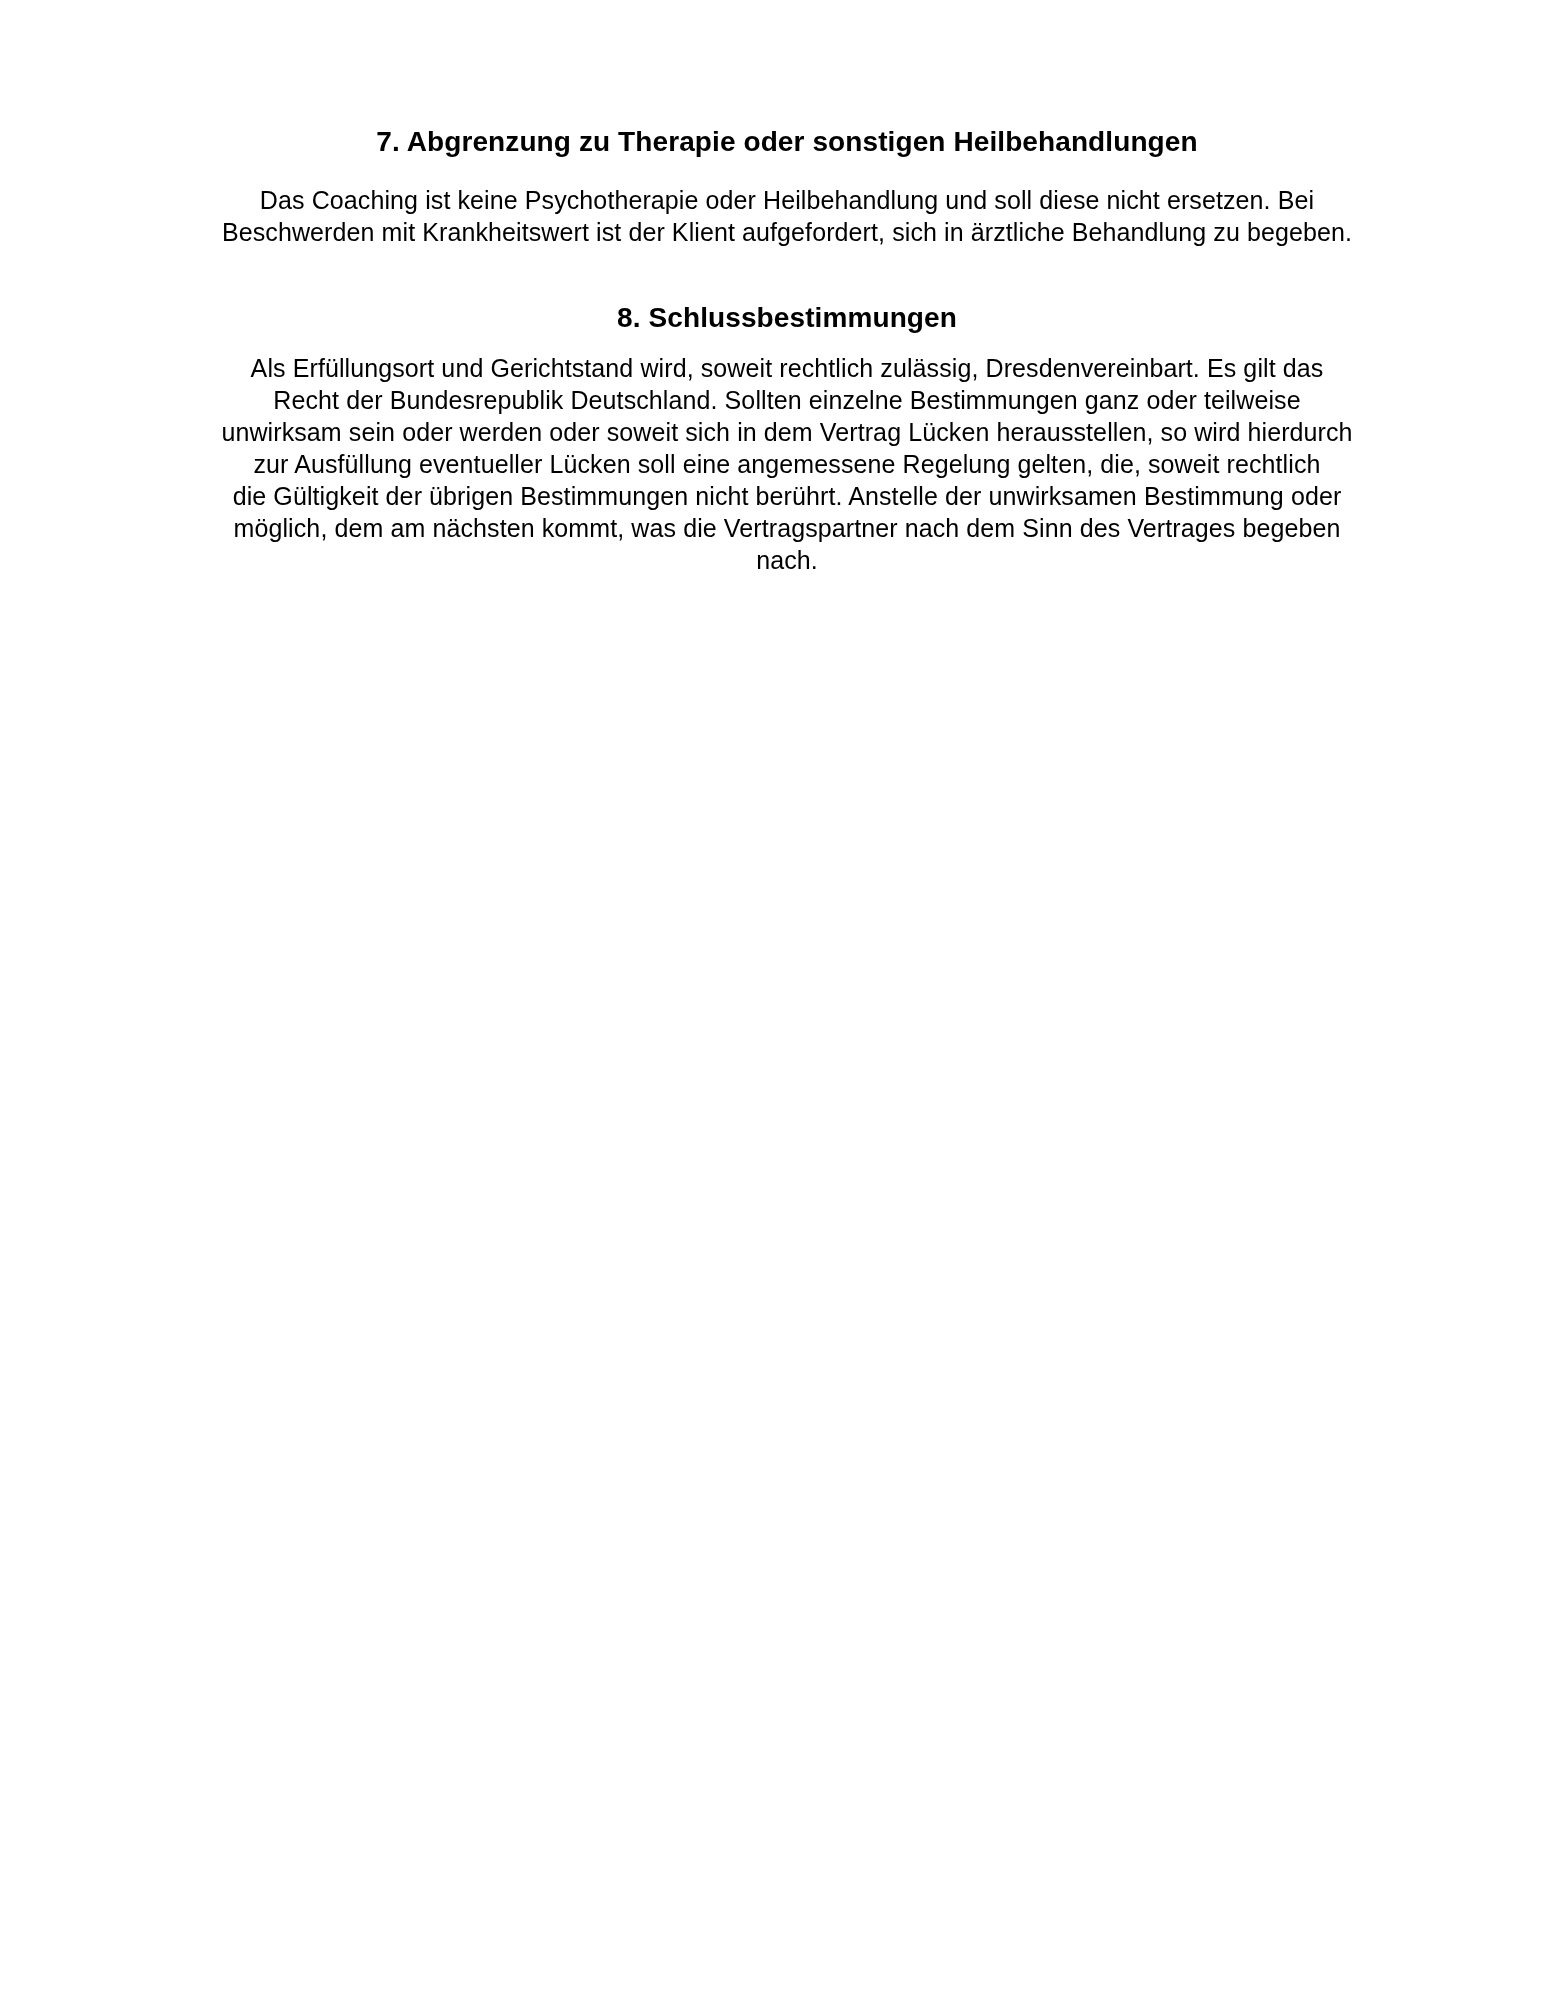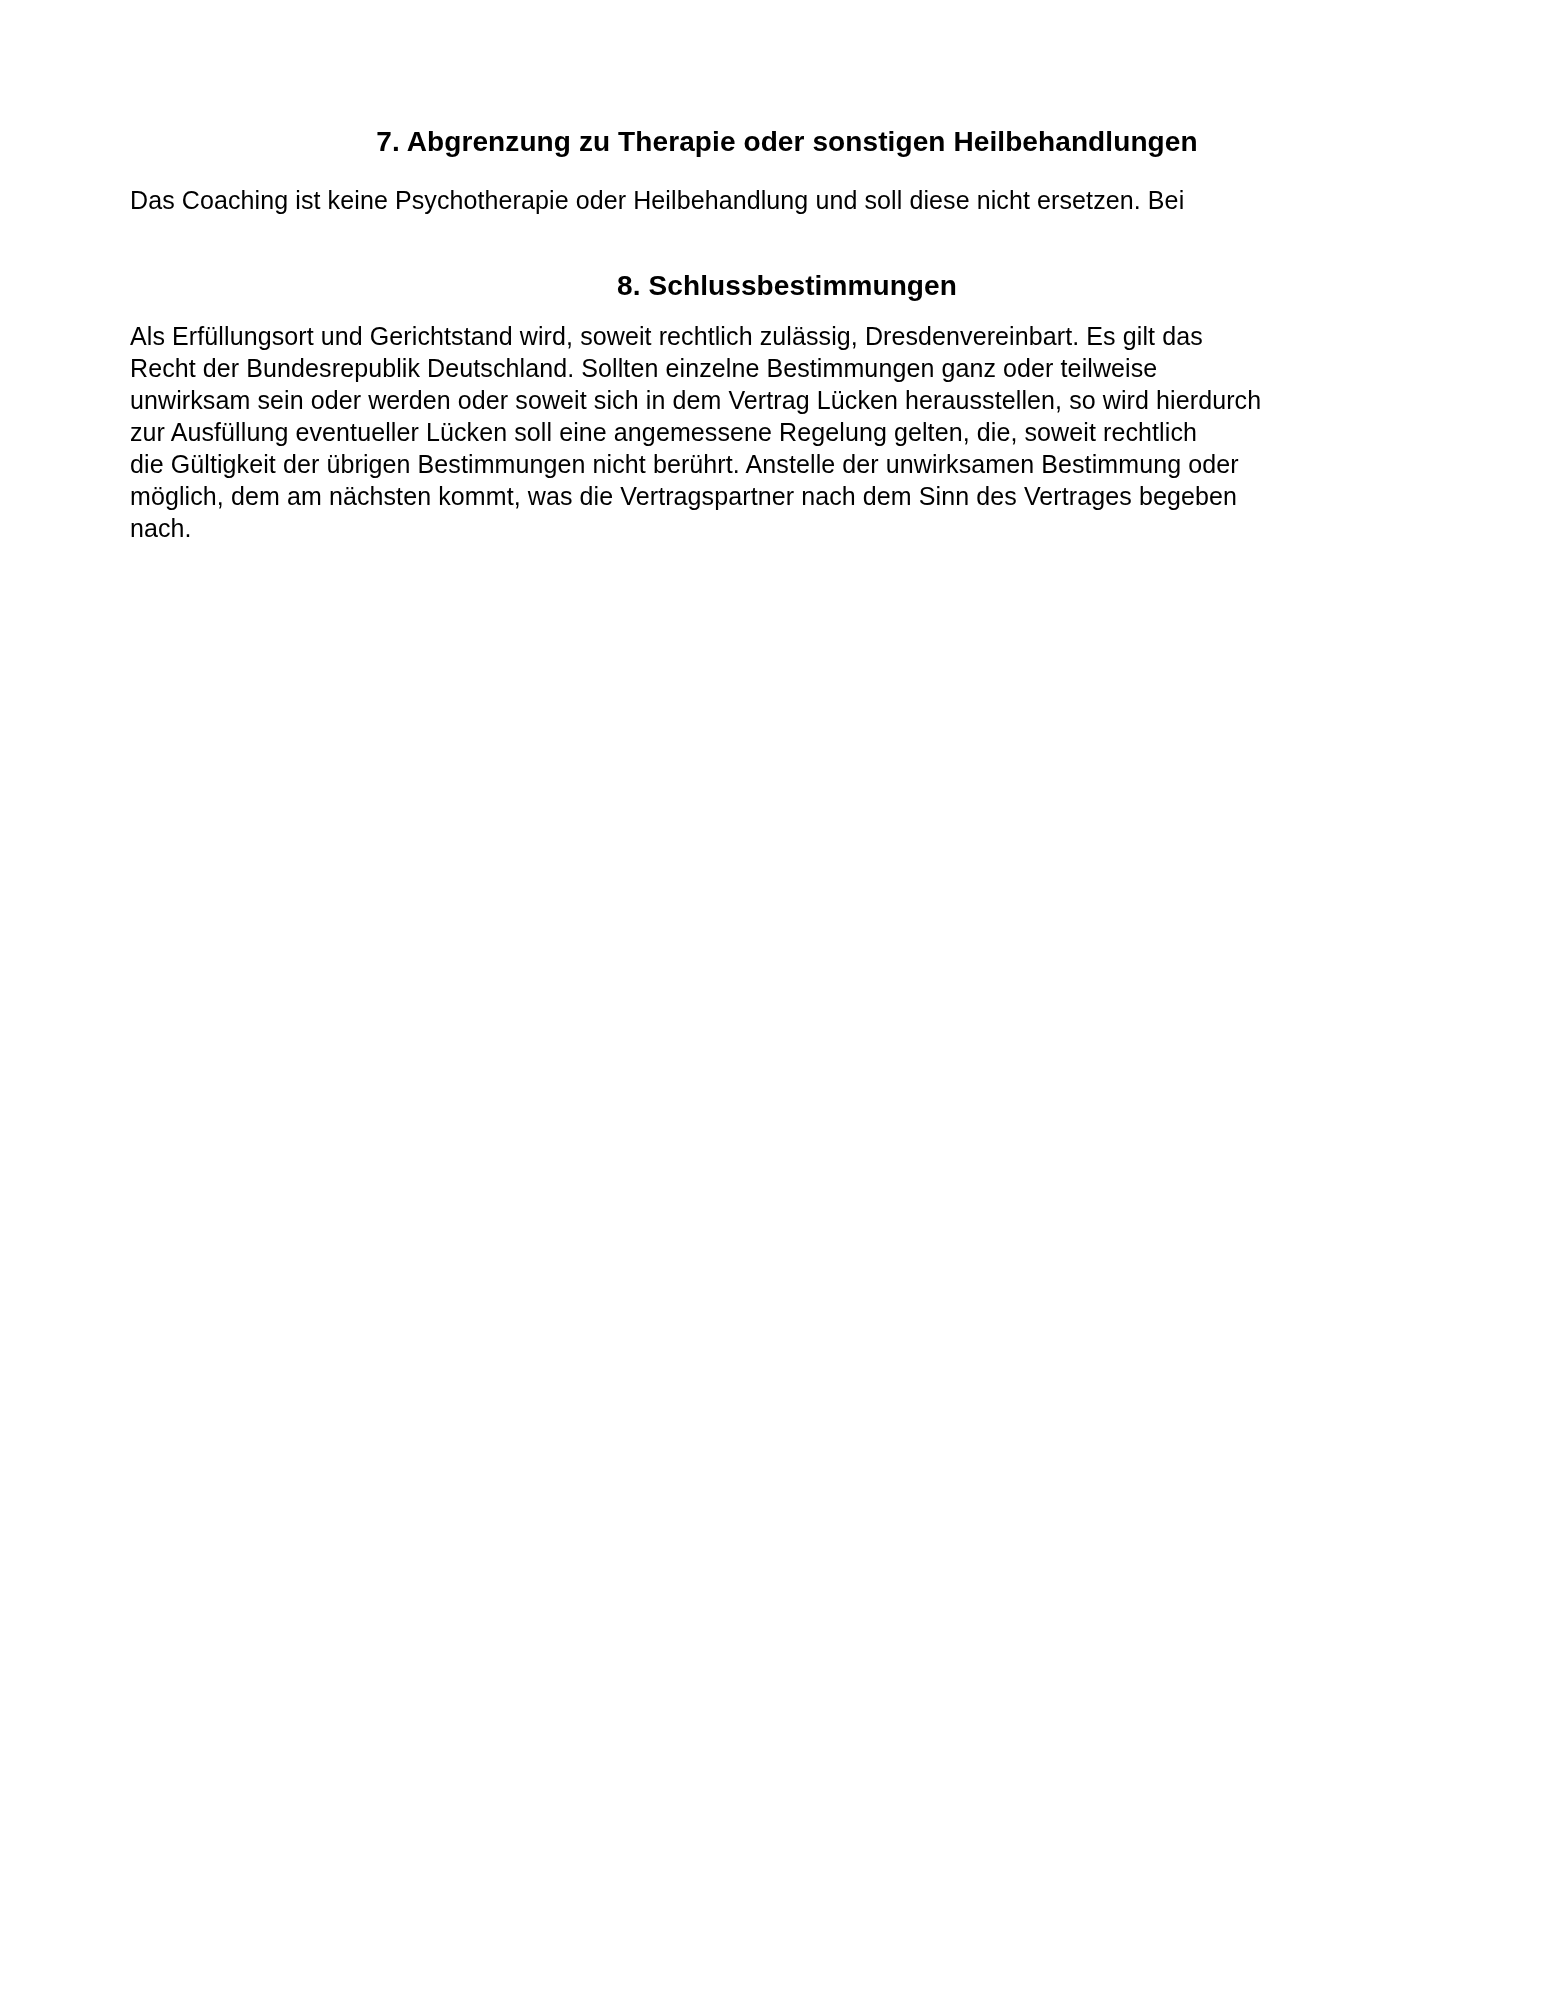--- a/index.html
+++ b/index.html
@@ -32,36 +32,37 @@
     white-space: nowrap;
   }
   .section + .section .heading {
     margin-top: 52px;
     margin-bottom: 16px;
   }
   .para {
     font-size: 25px;
     line-height: 32px;
     font-weight: normal;
-    text-align: left;
+    text-align: center;
   }
   .line {
     white-space: nowrap;
     letter-spacing: 0.1px;
   }
 </style>
 </head>
 <body>
 
 <div class="page">
 
   <div class="section">
     <div class="heading">7. Abgrenzung zu Therapie oder sonstigen Heilbehandlungen</div>
     <div class="para">
       <div class="line">Das Coaching ist keine Psychotherapie oder Heilbehandlung und soll diese nicht ersetzen. Bei</div>
+      <div class="line">Beschwerden mit Krankheitswert ist der Klient aufgefordert, sich in ärztliche Behandlung zu begeben.</div>
     </div>
   </div>
 
   <div class="section">
     <div class="heading">8. Schlussbestimmungen</div>
     <div class="para">
       <div class="line">Als Erfüllungsort und Gerichtstand wird, soweit rechtlich zulässig, Dresdenvereinbart. Es gilt das</div>
       <div class="line">Recht der Bundesrepublik Deutschland. Sollten einzelne Bestimmungen ganz oder teilweise</div>
       <div class="line">unwirksam sein oder werden oder soweit sich in dem Vertrag Lücken herausstellen, so wird hierdurch</div>
       <div class="line">zur Ausfüllung eventueller Lücken soll eine angemessene Regelung gelten, die, soweit rechtlich</div>

